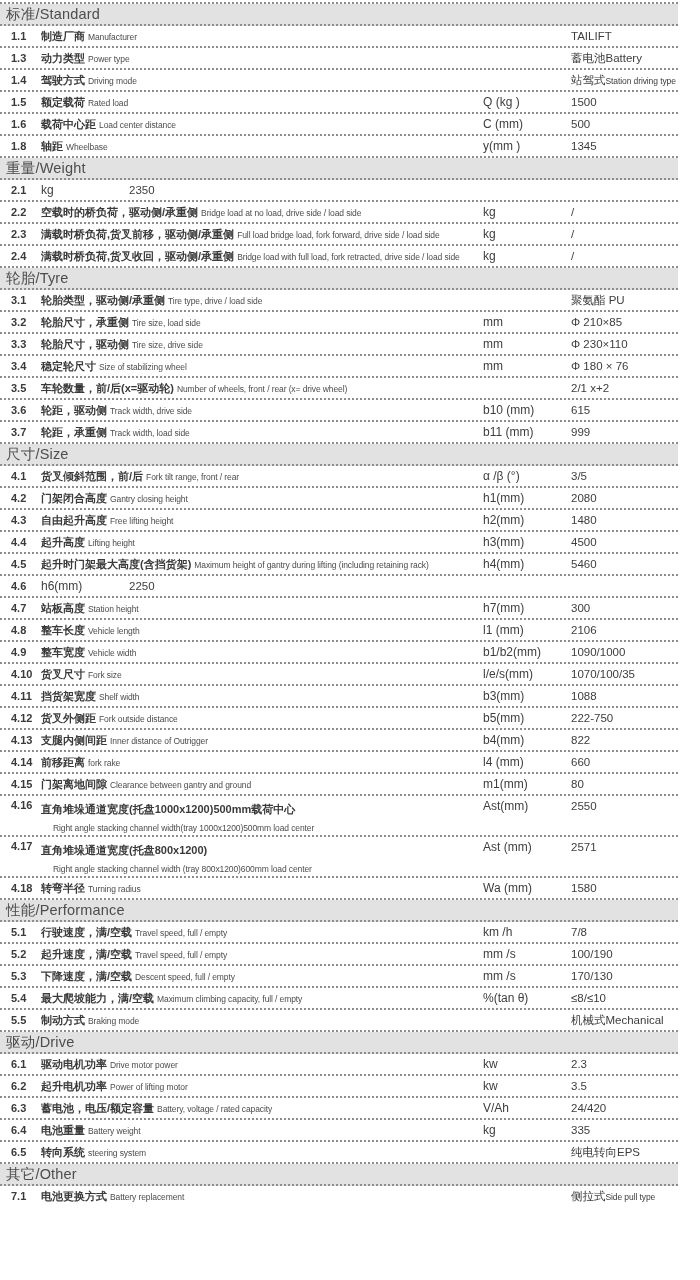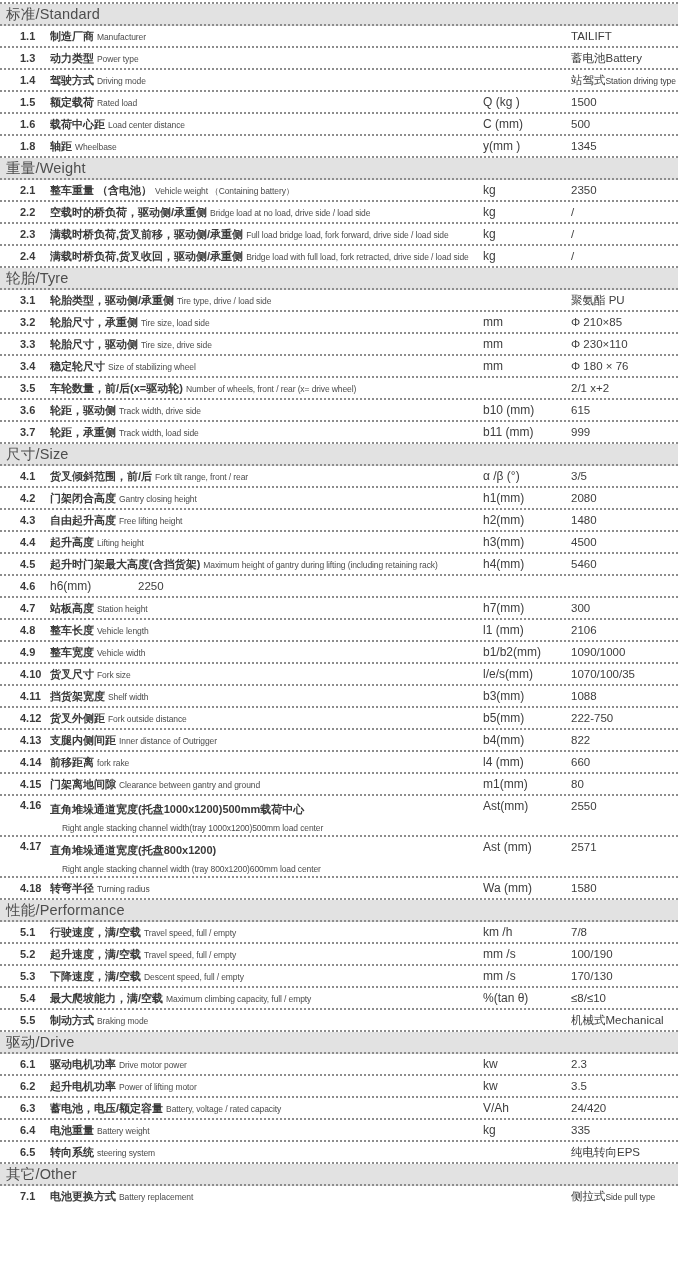--- a/index.html
+++ b/index.html
@@ -33,21 +33,21 @@
   .section-title {
     font-size: 14.5px;
     color: #4d4d4d;
     letter-spacing: 0.2px;
   }
   .row {
     display: flex;
     align-items: center;
     height: 20px;
     border-bottom: 2px dotted #8d8d8d;
-    padding-left: 20px;
+    padding-left: 11px;
     box-sizing: content-box;
   }
   .row.tall {
     height: 36px;
     align-items: flex-start;
     padding-top: 3px;
   }
   .num {
     width: 30px;
     flex-shrink: 0;
@@ -135,21 +135,20 @@
         <span class="num">1.8</span>
         <span class="label"><span class="zh">轴距</span><span class="en">Wheelbase</span></span>
         <span class="unit">y(mm )</span>
         <span class="value"><span class="value-main">1345</span></span>
       </div>
       <div class="section-bar">
         <span class="section-title">重量/Weight</span>
       </div>
       <div class="row">
         <span class="num">2.1</span>
-        <span class="label"><span class="zh">整车重量 （含电池）</span><span class="en">Vehicle weight （Containing battery）</span></span>
         <span class="unit">kg</span>
         <span class="value"><span class="value-main">2350</span></span>
       </div>
       <div class="row">
         <span class="num">2.2</span>
         <span class="label"><span class="zh">空载时的桥负荷，驱动侧/承重侧</span><span class="en">Bridge load at no load, drive side / load side</span></span>
         <span class="unit">kg</span>
         <span class="value"><span class="value-main">/</span></span>
       </div>
       <div class="row">

